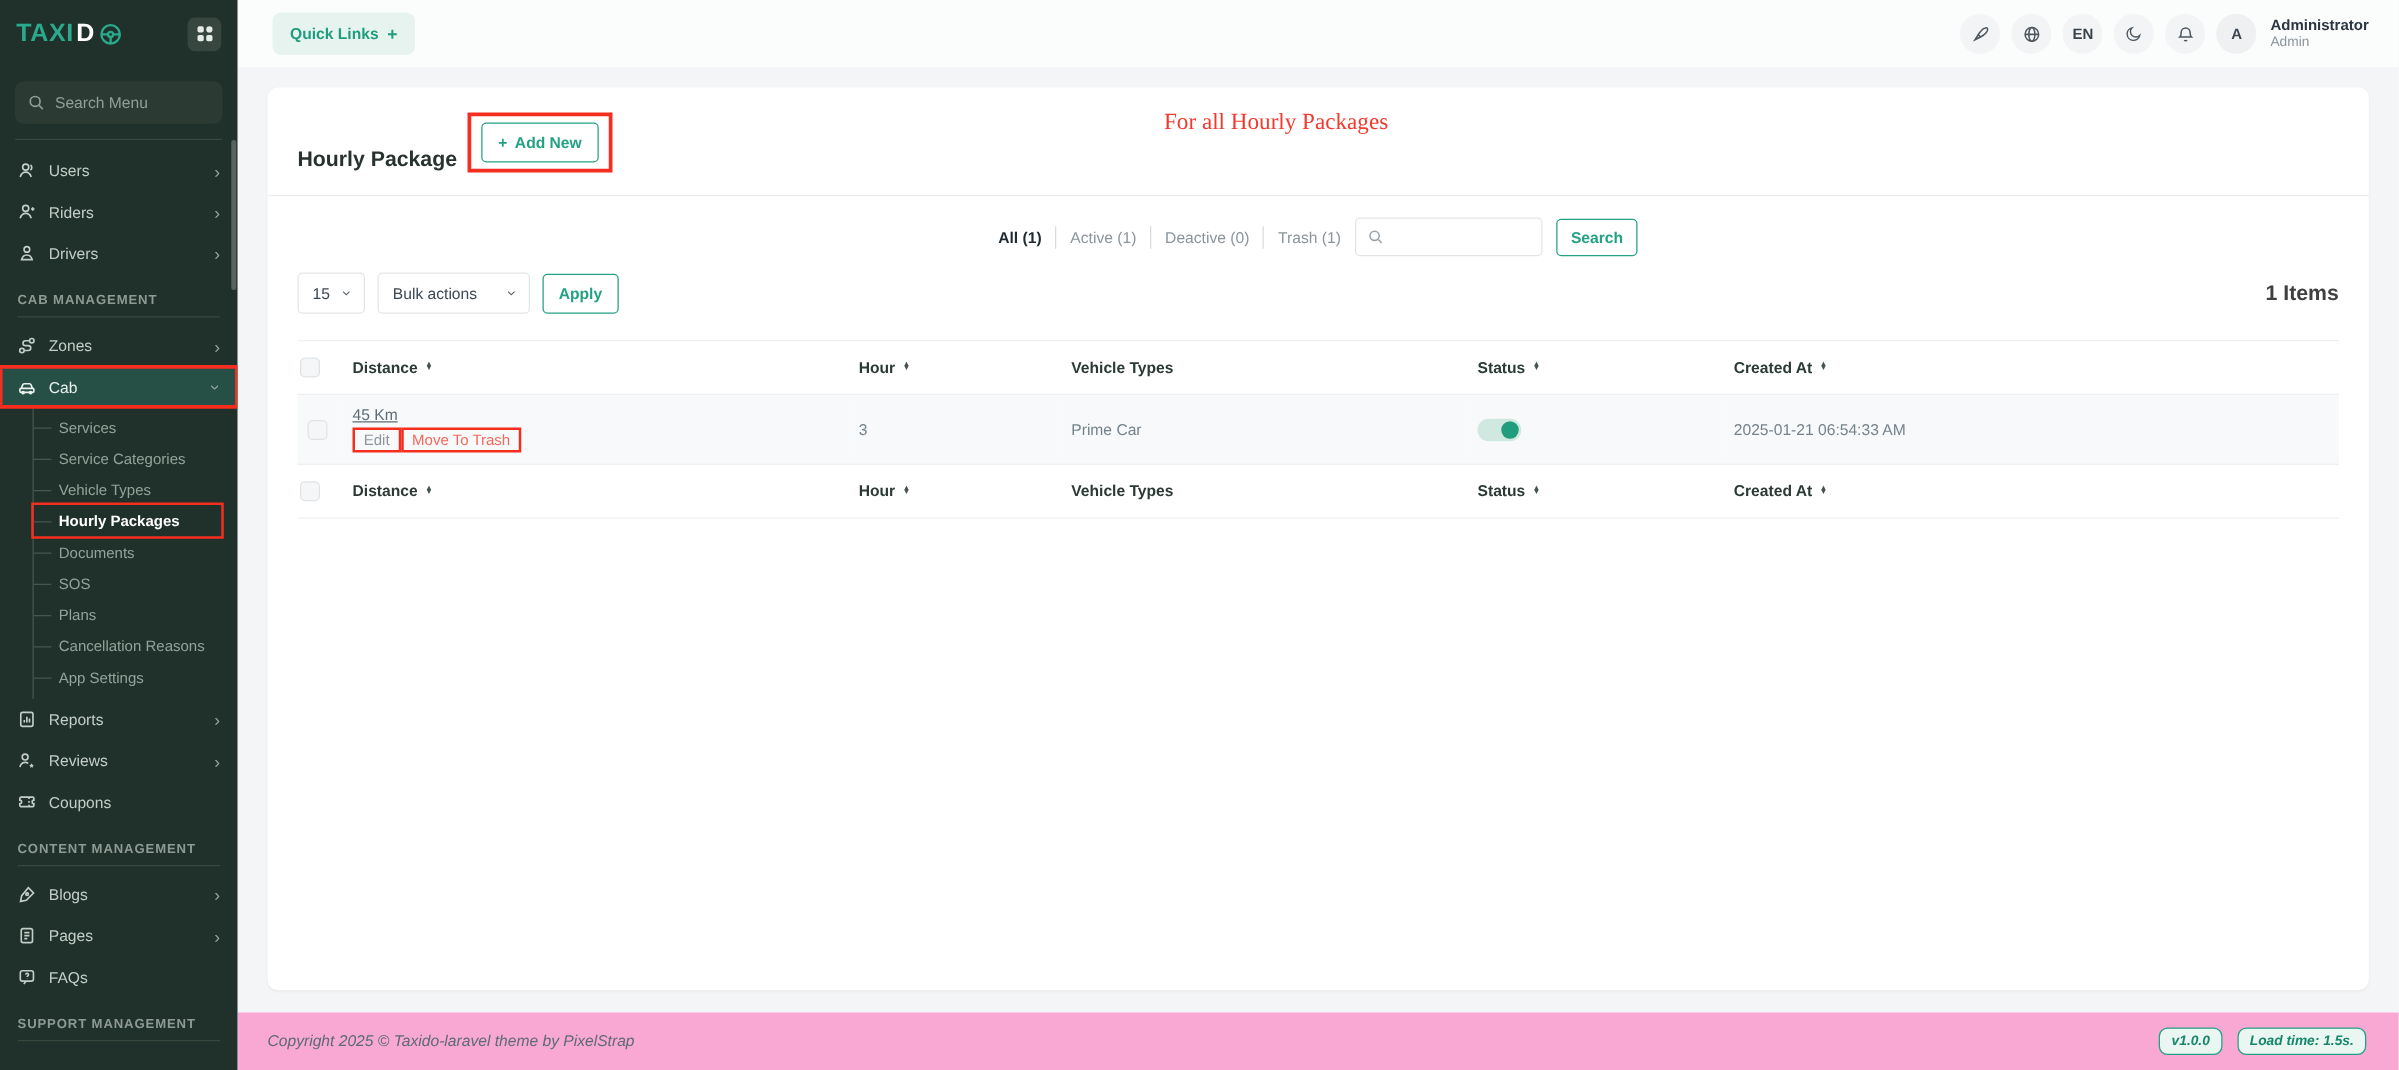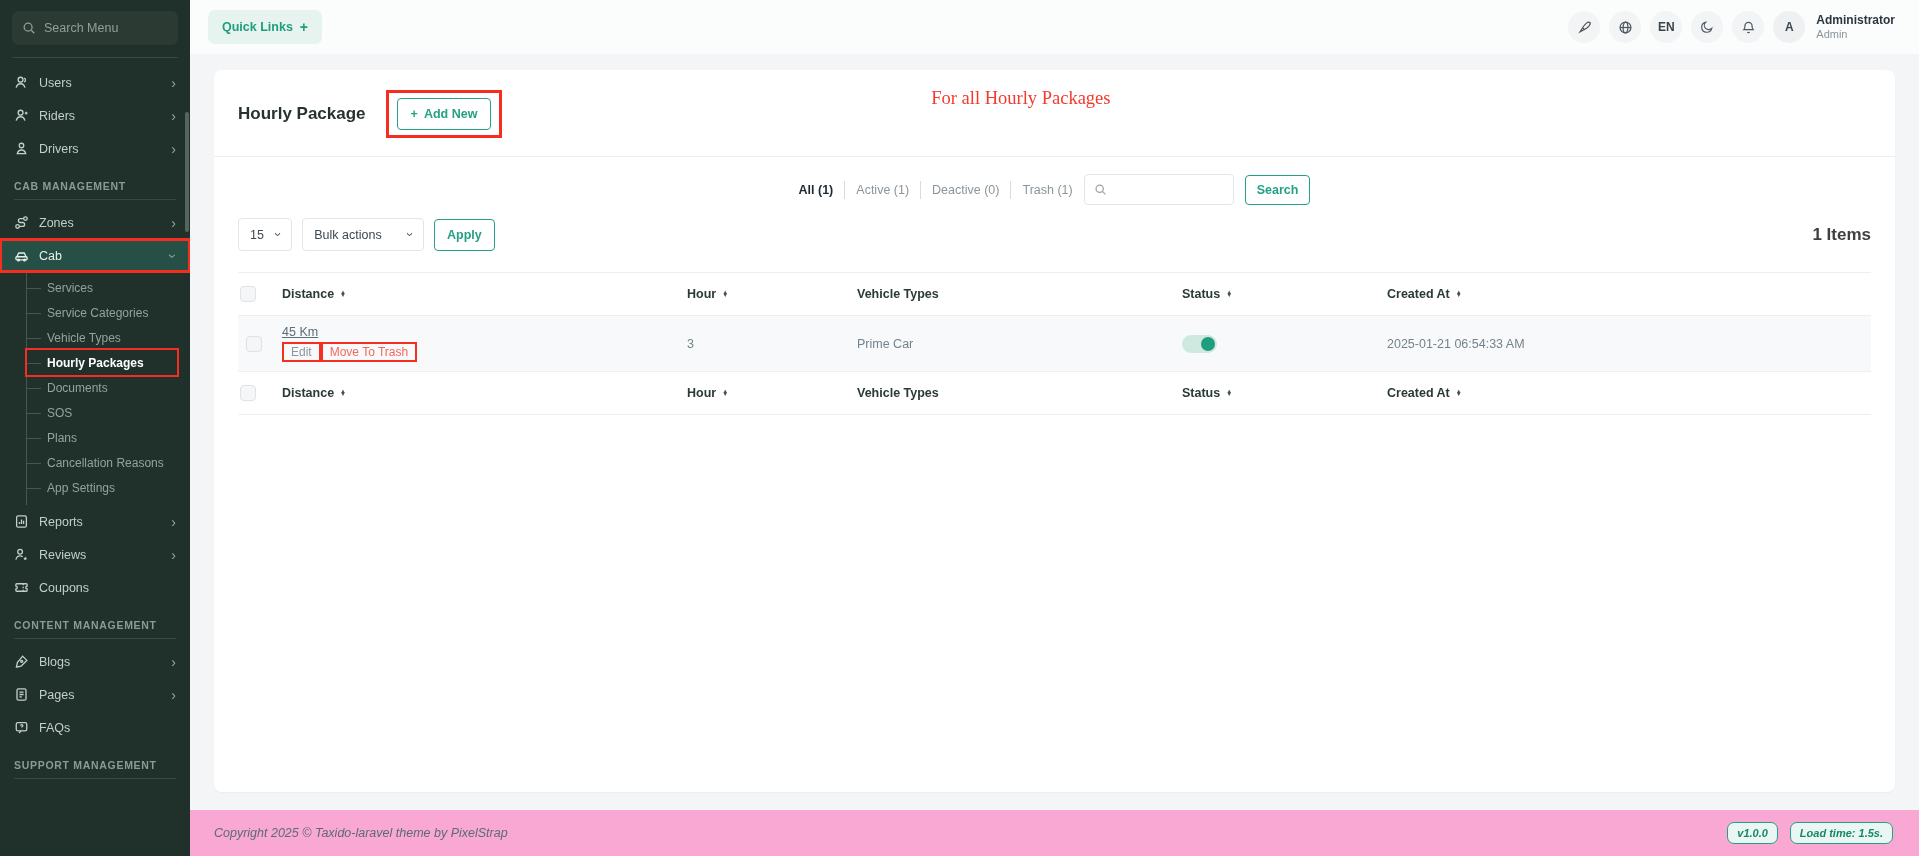--- a/index.html
+++ b/index.html
@@ -40,33 +40,33 @@
   .subitem::before { content:""; position:absolute; left:0; top:50%; width:14px; height:1px; background:#47574f; }
   .subitem.active { color:#ffffff; font-weight:bold; }
   .icon { color:inherit; flex:none; }
 
   
   .ann3 { outline:3px solid #f52e20; outline-offset:-2px; }
   .ann2 { outline:2.5px solid #f52e20; outline-offset:0px; }
 
   
   .main { flex:1; display:flex; flex-direction:column; height:856px; overflow:hidden; }
-  .topbar { height:54px; min-height:54px; background:#fbfcfc; display:flex; align-items:center; justify-content:space-between; padding: 0 24px 0 18px; }
+  .topbar { height:54px; min-height:54px; background:#fbfcfc; display:flex; align-items:center; justify-content:space-between; padding: 0 24px 0 28px; }
   .quick-links { background:#e7f3ee; color:#1f9d7c; font-weight:bold; font-size:12.5px; padding:9px 14px; border-radius:7px; display:flex; gap:7px; align-items:center; cursor:pointer; }
   .topbar-right { display:flex; align-items:center; gap:9px; }
   .icon-circle { width:32px; height:32px; border-radius:50%; background:#f3f4f5; display:flex; align-items:center; justify-content:center; color:#4d5760; font-size:12px; cursor:pointer; }
   .lang { font-weight:600; font-size:12px; color:#39434c; }
   .avatar { font-weight:bold; color:#3c4650; background:#eef0f1; }
   .user-meta { line-height:1.25; margin-left:2px; }
   .user-name { font-size:12px; font-weight:bold; color:#2b3640; }
   .user-role { font-size:11px; color:#8b959c; }
 
   .content { flex:1; padding: 16px 24px 18px; overflow:hidden; }
   .card { background:#ffffff; border-radius:8px; height:100%; padding: 20px 24px; position:relative; box-shadow: 0 1px 2px rgba(20,30,25,.04); }
-  .card-header { display:flex; align-items:center;gap:12px; }
+  .card-header { display:flex; align-items:flex-end; }
   .page-title { font-size:17px; font-weight:bold; color:#28332e; }
   .addnew-wrap { border:3.5px solid #f52e20; padding:5px 8px; margin-left:8px; display:inline-block; }
   .btn-outline { border:1px solid #24a184; color:#24a184; background:#ffffff; border-radius:4px; padding:8px 13px; font-size:12.5px; font-weight:600; display:inline-flex; align-items:center; gap:6px; cursor:pointer; font-family:"Liberation Sans",sans-serif; }
   .annotation-text { position:absolute; left:41%; top:18px; font-family:"Liberation Serif","DejaVu Serif",serif; color:#f33a2e; font-size:18.5px;margin-left:28px; }
   .header-divider { height:1px; background:#eceef0; margin: 18px -24px 0; }
 
   .tabs-row { margin-top:17px; display:flex; align-items:center; justify-content:center; }
   .tabs { display:flex; align-items:center; font-size:12.5px; color:#8b959b; }
   .tab { padding: 2px 11px; border-left:1px solid #d8dcdf; cursor:pointer; }
   .tab:first-child { border-left:0; padding-left:0; }
@@ -101,20 +101,41 @@
   .page-footer { height:46px; min-height:46px; background:#f9a8d4; display:flex; align-items:center; justify-content:space-between; padding: 0 26px 0 24px; font-size:12.5px; color:#5c6b74;font-style:italic; }
   .footer-badges { display:flex; gap:12px; }
   .badge { border:1px solid #24a184; background:#e9f6f1; color:#17866b; font-weight:bold; font-size:11px; padding:4px 9px; border-radius:7px; }
 </style>
 </head>
 <body>
 
 <aside class="sidebar">
   <div class="sidebar-scroll-thumb"></div>
 
+  <div class="sidebar-header">
+    <div class="logo">
+      <span class="green">TAXI</span>
+        <span class="white">D</span>
+      <span class="icon" style="color:#2aa98c;margin-left:1px;">
+        <svg width="19" height="19" viewBox="0 0 16 16" fill="none" stroke="currentColor" stroke-width="1.6">
+            <circle cx="8" cy="8" r="6.2"></circle>
+            <circle cx="8" cy="8" r="1.7"></circle>
+            <path d="M1.8 8h4.6M9.6 8h4.6M8 9.7V14.2"></path>
+          </svg>
+      </span>
+    </div>
+    <div class="grid-btn">
+      <svg width="14" height="14" viewBox="0 0 14 14" fill="#e6ece9">
+          <rect x="1" y="1" width="5" height="5" rx="1.4"></rect>
+          <rect x="8" y="1" width="5" height="5" rx="2.5"></rect>
+          <rect x="1" y="8" width="5" height="5" rx="1.4"></rect>
+          <rect x="8" y="8" width="5" height="5" rx="1.4"></rect>
+        </svg>
+    </div>
+  </div>
 
   <div class="search-menu">
     <span class="icon">
       <svg width="14" height="14" viewBox="0 0 16 16" fill="none" stroke="currentColor" stroke-width="1.5">
           <circle cx="7" cy="7" r="4.5"></circle>
           <path d="M10.6 10.6L14 14"></path>
         </svg>
     </span>
     <input placeholder="Search Menu" style="">
   </div>

